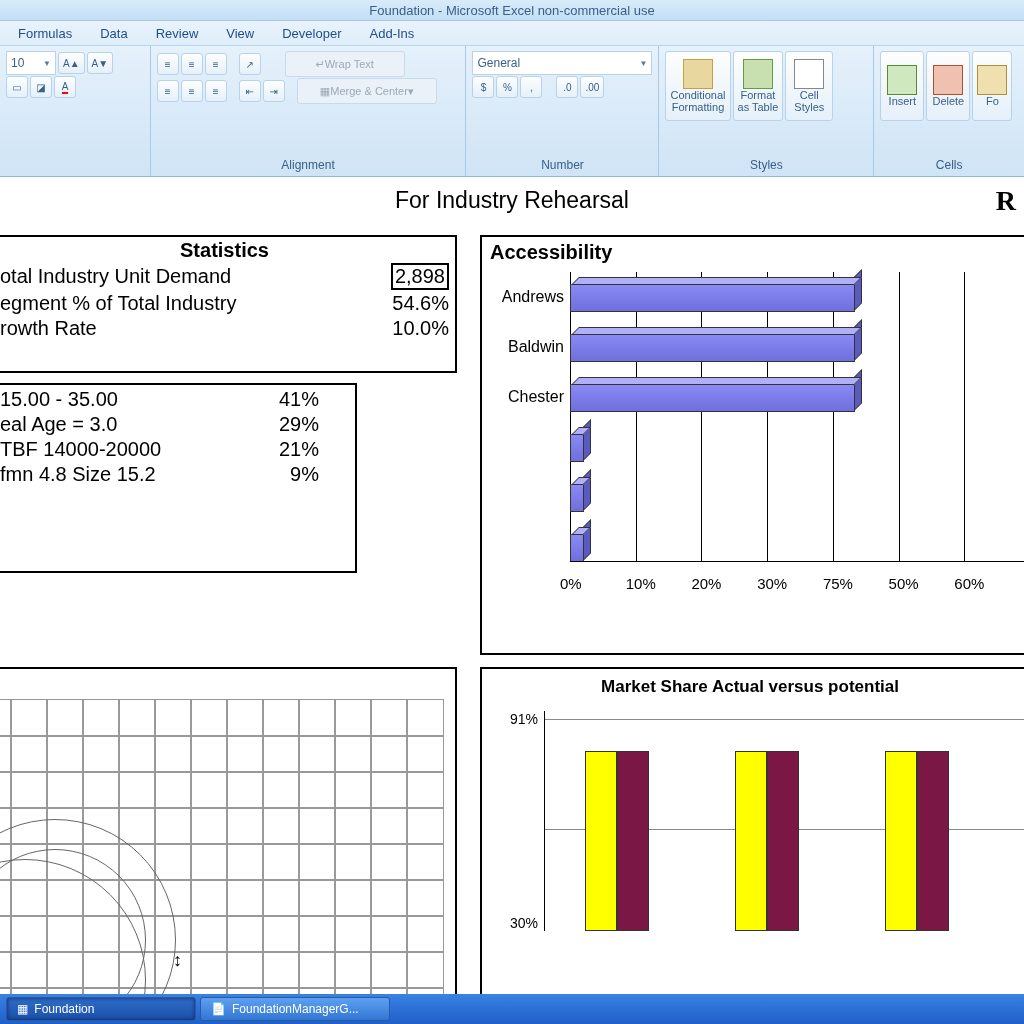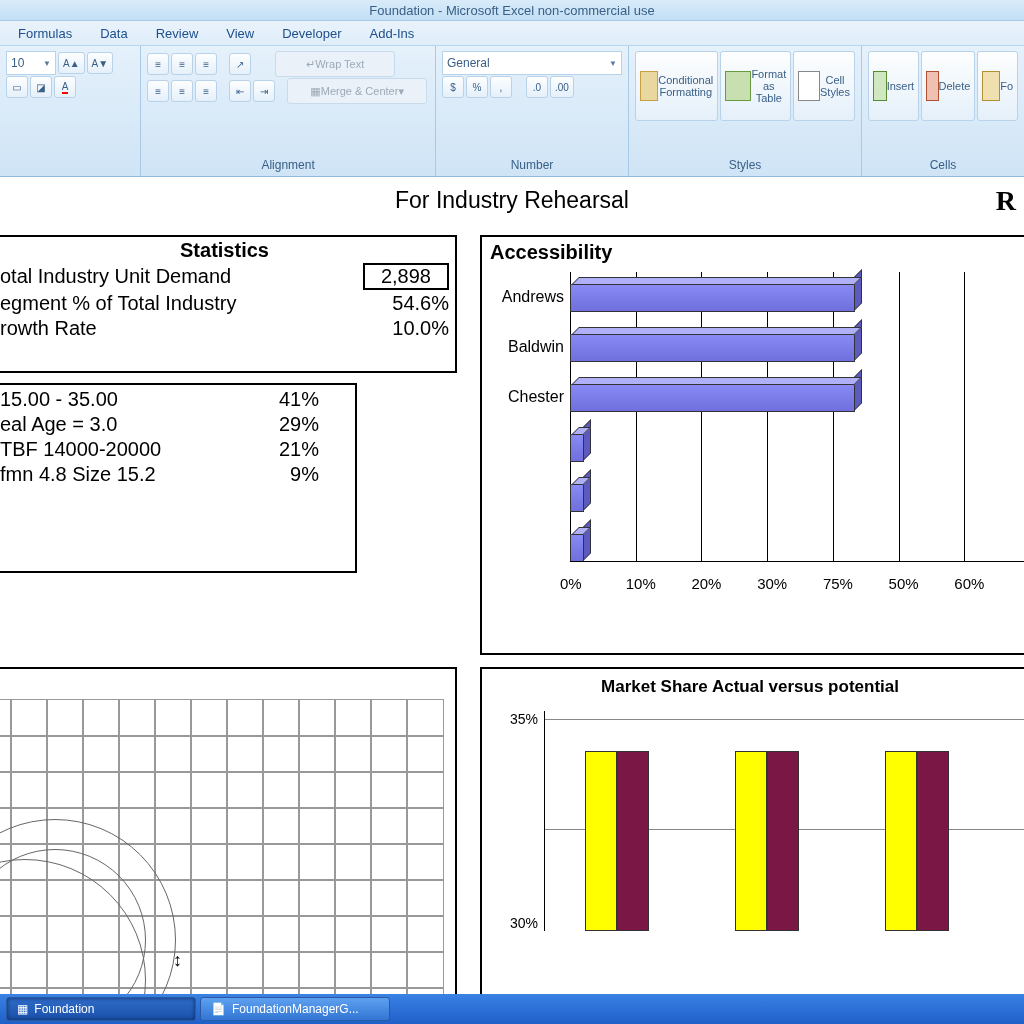--- a/index.html
+++ b/index.html
@@ -9,36 +9,36 @@
 .menurow{height:24px;background:linear-gradient(#e9f2fb,#dfeefa);border-bottom:1px solid #b8d6ee;display:flex;align-items:center;font-size:13px;color:#1e4e8c;gap:28px;padding-left:18px}
 .menurow span{cursor:pointer}
 
 .ribbon{height:130px;background:linear-gradient(#e5f1fb,#cfe4f6);border-bottom:1px solid #8fb8d9;display:flex;align-items:stretch;overflow:hidden}
 .rgroup{border-right:1px solid #a9cae6;padding:4px 6px 2px 6px;display:flex;flex-direction:column;justify-content:space-between;position:relative}
 .rgroup .glabel{font-size:12px;color:#3a6088;text-align:center;padding:2px 0}
 .rrow{display:flex;align-items:center;gap:2px;margin:1px 0}
 .rbtn{height:26px;min-width:26px;background:linear-gradient(#fdfefe,#e5f0fa);border:1px solid #b8d2e9;border-radius:3px;display:flex;align-items:center;justify-content:center;font-size:11px;color:#3a6088;padding:0 4px;box-sizing:border-box}
 .rbtn.sm{height:22px;min-width:22px;font-size:10px}
 .rbtn.dis{color:#9caab8;background:#eaf1f8;border-color:#c8dbec}
-.rbtn.tall{height:70px;min-width:48px;flex-direction:row;font-size:11px;line-height:12px}
+.rbtn.tall{height:70px;min-width:48px;flex-direction:column;font-size:11px;line-height:12px}
 .dropsel{height:22px;background:#fff;border:1px solid #b8d2e9;display:flex;align-items:center;justify-content:space-between;font-size:12px;color:#3a6088;padding:0 4px}
 .dropsel .arr{font-size:8px;color:#5a7a9c}
 .iconbox{width:28px;height:28px;background:#e8d8a0;border:1px solid #c4a040}
 
 .sheetarea{height:824px;background:#fff;position:relative;overflow:hidden}
 .bigtitle{position:absolute;left:0;right:0;top:10px;text-align:center;font-family:Arial;font-size:23px;color:#000}
 .Rletter{position:absolute;right:8px;top:8px;font:bold 28px 'Times New Roman';color:#000}
 .panel{position:absolute;border:2px solid #000;box-sizing:border-box}
 
 .statp{left:-8px;top:58px;width:465px;height:138px;padding:2px 6px}
 .statp .hd{font:bold 20px Arial;text-align:center}
 .statp table{width:100%;border-collapse:collapse;font:20px Arial}
 .statp td{padding:1px 0}
 .statp td.r{text-align:right}
-.selcell{border:2px solid #000;display:inline-block;padding:0 16px}
+.selcell{border:2px solid #000;display:inline-block;padding:0 2px}
 
 .critp{left:-8px;top:206px;width:365px;height:190px;padding:2px 6px}
 .critp .hd{font:bold 20px Arial}
 .critp table{width:100%;border-collapse:collapse;font:20px Arial}
 .critp td{padding:1px 0}
 .critp .ih{font:italic 20px Arial}
 .critp td.r{text-align:right;padding-right:30px}
 
 .accp{left:480px;top:58px;width:560px;height:420px;padding:4px 8px}
 .accp .hd{font:bold 20px Arial;text-align:left;width:530px}
@@ -420,21 +420,21 @@
       </div>
     <div class="pmapcirc" style="left:-60px;top:150px;width:240px;height:240px"></div>
     <div class="pmapcirc" style="left:-30px;top:180px;width:180px;height:180px"></div>
     <div class="pmapcirc" style="left:-90px;top:190px;width:240px;height:240px"></div>
   </div>
 
   <div class="panel mktp">
     <div class="hd">Market Share Actual versus potential</div>
     <div class="mktchart">
       <div class="mktyaxis">
-        <div>35%</div>
+        <div>91%</div>
         <div style="margin-top:100px">30%</div>
       </div>
       <div class="mktplot">
         <div class="mktgl" style="top:8px"></div>
         <div class="mktgl" style="top:118px"></div>
         <div class="barset" style="left:40px">
             <div class="vbar yel" style="height:180px"></div>
             <div class="vbar pur" style="height:180px"></div>
           </div>
         <div class="barset" style="left:190px">

